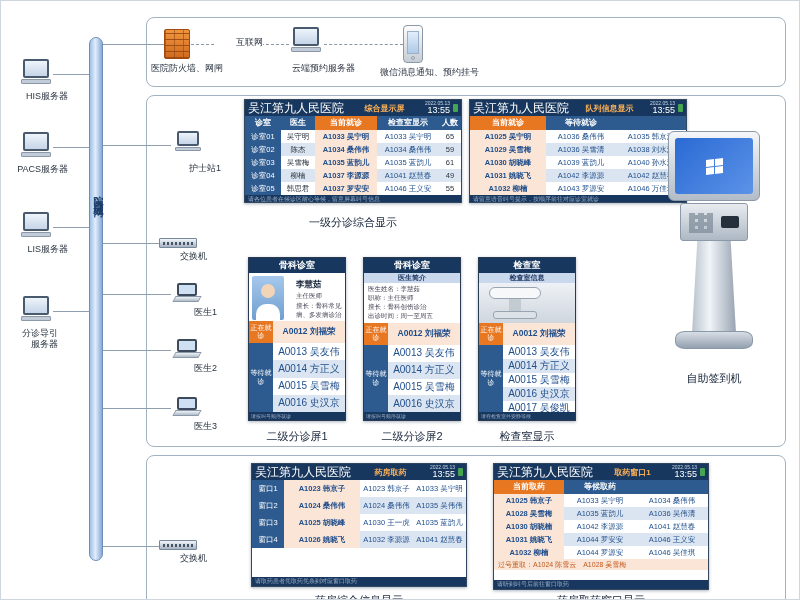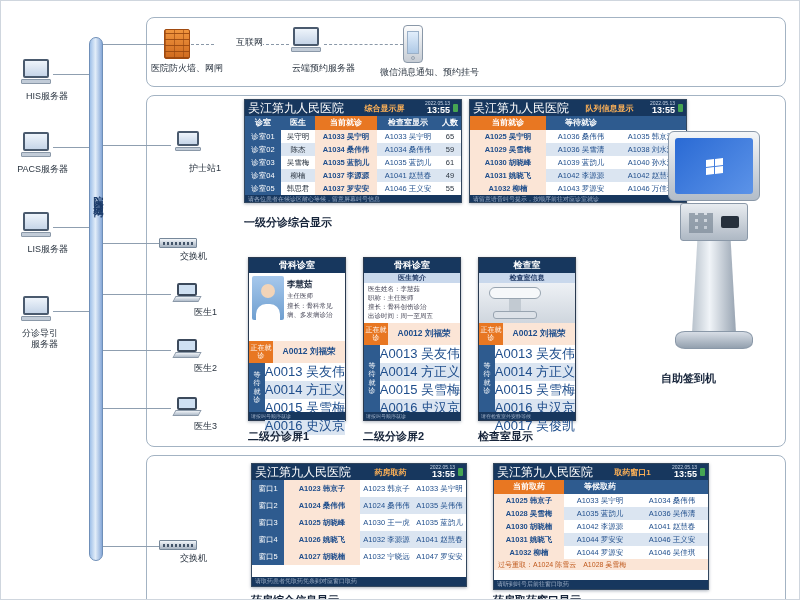--- a/index.html
+++ b/index.html
@@ -3,21 +3,21 @@
 <meta charset="utf-8">
 <style>
   body{margin:0;background:#fff}
   *{box-sizing:border-box}
   .canvas{position:relative;width:800px;height:600px;background:#fff;overflow:hidden;
           font-family:"Liberation Sans","DejaVu Sans",sans-serif;border:1px solid #cfd6de}
   .box{position:absolute;border:1px solid #a3b3c3;border-radius:8px;background:#fff;z-index:0}
   .line{position:absolute;height:1px;background:#8f9fb0;z-index:1}
   .dash{position:absolute;height:0;border-top:1px dashed #8a98a8;z-index:1}
   .lbl{position:absolute;font-size:9px;color:#2a3440;text-align:right;line-height:1.25;z-index:2}
-  .cap{position:absolute;font-weight:bold;font-size:11px;color:#16243a;z-index:3}
+  .cap{position:absolute;font-weight:normal;font-size:11px;color:#16243a;text-align:center;z-index:3}
 
   
   .lanbar{position:absolute;left:88px;top:36px;width:14px;height:524px;border-radius:7px;
           background:linear-gradient(90deg,#9fc0e8,#e2edf9 45%,#86a8d8);border:1px solid #6f8fb8;z-index:2}
   .lan-label{position:absolute;left:1px;top:150px;writing-mode:vertical-rl;text-orientation:upright;
              font-size:10px;font-weight:bold;color:#1d3d6b;letter-spacing:3px}
 
   
   .pc-icon{position:absolute;width:34px;height:30px;z-index:2}
   .pc-mon{width:26px;height:19px;border:2px solid #4a5a6e;background:linear-gradient(#eef4fb,#c6d5e8);border-radius:2px;margin:0 auto}
@@ -41,21 +41,21 @@
   .phone-btn{position:absolute;bottom:2px;left:50%;margin-left:-2px;width:4px;height:4px;border:1px solid #98a4b2;border-radius:50%}
 
   
   .display{position:absolute;border:1px solid #33475e;background:#fff;display:flex;flex-direction:column;
            box-shadow:0 1px 3px rgba(20,40,70,.35);z-index:3}
   .d-head{height:16px;background:#17375e;color:#fff;display:flex;align-items:center;padding:0 3px;gap:3px}
   .d-hosp{font-size:12px;white-space:nowrap}
   .d-title{flex:1;text-align:center;color:#ffb257;font-weight:bold;font-size:8px;white-space:nowrap}
   .d-time{text-align:right;line-height:1}
   .d-date{display:block;font-size:5px;color:#c9d6e8}
-  .d-clock{display:block;font-size:9px;font-weight:bold}
+  .d-clock{display:block;font-size:9px;font-weight:normal}
   .chip{width:5px;height:8px;background:#46a552;border-radius:1px}
   .cols{display:flex;height:14px;color:#fff;font-size:8px;font-weight:bold;text-align:center;line-height:14px}
   .cols span{overflow:hidden;white-space:nowrap}
   .c-blue{background:#2e5b8f}
   .c-orange{background:#e87722}
   .tbody{display:flex;flex-direction:column}
   .trow{display:flex;height:13px;line-height:13px;font-size:7.5px;text-align:center;color:#2a3440}
   .trow:nth-child(odd){background:#fff}
   .trow:nth-child(even){background:#dbe5f1}
   .cell{overflow:hidden;white-space:nowrap}
@@ -68,42 +68,42 @@
   .dA .c1{width:36px}.dA .c2{width:34px}.dA .c3{width:62px}.dA .c4{width:62px}.dA .c5{width:22px}
   .dB .b1{width:76px}.dB .b2{width:70px}.dB .b3{width:70px}
   .dC .c1{width:32px}.dC .c2{width:76px}.dC .c3{width:53px}.dC .c4{width:53px}
   .dC .trow{height:17px;line-height:17px}
   .dD .b1{width:70px}.dD .b2{width:72px}.dD .b3{width:72px}
 
   
   .vscreen{position:absolute;width:98px;height:164px;border:1px solid #2a3a50;background:#fff;display:flex;flex-direction:column;
            box-shadow:0 1px 3px rgba(20,40,70,.35);z-index:3}
   .v-head{height:15px;background:#17375e;color:#fff;font-size:9px;font-weight:bold;text-align:center;line-height:15px}
-  .v-info{height:68px;display:flex;gap:3px;padding:3px}
+  .v-info{height:48px;display:flex;gap:12px;padding:3px}
   .v-photo{width:32px;height:44px;background:linear-gradient(#a6c8ec,#6f9fd0);border-radius:2px;position:relative;overflow:hidden}
   .av-head{position:absolute;top:8px;left:50%;margin-left:-7px;width:14px;height:14px;border-radius:50%;background:#f2d4b8}
   .av-body{position:absolute;bottom:0;left:50%;margin-left:-12px;width:24px;height:16px;border-radius:10px 10px 0 0;background:#fff}
   .v-docinfo{flex:1;font-size:6.5px;color:#445;line-height:1.5;padding-top:2px;overflow:hidden}
   .v-docname{font-size:8.5px;font-weight:bold;color:#16243a}
   .v-infolbl{height:10px;background:#c9d8ec;color:#1f3864;font-size:7px;font-weight:bold;line-height:10px;text-align:center}
   .v-lines{height:40px;padding:2px 4px;display:flex;flex-direction:column;justify-content:space-around}
   .v-line{font-size:6.5px;color:#445;white-space:nowrap;overflow:hidden}
   .v-device{height:40px;background:linear-gradient(#eef1f5,#cfd6de);position:relative}
   .dev-a{position:absolute;left:10px;top:4px;width:52px;height:12px;background:#f6f8fa;border:1px solid #98a4b0;border-radius:6px}
   .dev-b{position:absolute;left:30px;top:16px;width:12px;height:13px;background:#c2cad2}
   .dev-c{position:absolute;left:14px;top:28px;width:44px;height:8px;background:#dde2e8;border:1px solid #98a4b0;border-radius:3px}
   .v-current{display:flex;height:22px}
   .v-curlbl{width:24px;background:#e87722;color:#fff;font-size:7px;line-height:1.15;display:flex;align-items:center;
             justify-content:center;text-align:center;padding:1px;word-break:break-all}
   .v-curval{flex:1;background:#fbe5d6;color:#1f4e8c;font-weight:bold;font-size:8.5px;display:flex;align-items:center;justify-content:center;white-space:nowrap}
   .v-wait{display:flex;flex:1;min-height:0}
   .v-waitlbl{width:24px;background:#2e5b8f;color:#fff;font-size:7px;line-height:1.15;display:flex;align-items:center;
              justify-content:center;text-align:center;padding:1px;word-break:break-all}
   .v-waitlist{flex:1;display:flex;flex-direction:column}
-  .v-waititem{flex:1;font-size:13px;color:#1f4e8c;display:flex;align-items:center;justify-content:center;white-space:nowrap}
+  .v-waititem{flex:1;font-size:10px;color:#1f4e8c;display:flex;align-items:center;justify-content:center;white-space:nowrap}
   .v-waititem:nth-child(even){background:#dbe5f1}
   .v-foot{height:8px;background:#17375e;color:#9fb0c8;font-size:5px;line-height:8px;padding:0 2px;overflow:hidden;white-space:nowrap;margin-top:auto}
 
   
   .kiosk-screen{position:absolute;left:667px;top:130px;width:92px;height:70px;border:1px solid #8a98a8;border-radius:6px;
                 background:linear-gradient(#f4f6f8,#b2bcc8);z-index:3}
   .kiosk-glass{position:absolute;left:6px;right:6px;top:6px;bottom:6px;border-radius:3px;
                background:linear-gradient(135deg,#2a6ad4,#5c93e8);display:flex;align-items:center;justify-content:center}
   .win-logo{display:grid;grid-template-columns:8px 8px;grid-template-rows:7px 7px;gap:1px;transform:skewY(-6deg)}
   .win-logo div{background:#fff}
@@ -448,26 +448,20 @@
         <span class="cell c2 curcell">A1025 胡晓峰</span>
         <span class="cell c3 code">A1030 王一虎</span>
         <span class="cell c4 code">A1035 蓝韵儿</span>
       </div>
         <div class="trow">
         <span class="cell c1 roomcell">窗口4</span>
         <span class="cell c2 curcell">A1026 姚晓飞</span>
         <span class="cell c3 code">A1032 李源源</span>
         <span class="cell c4 code">A1041 赵慧春</span>
       </div>
-        <div class="trow">
-        <span class="cell c1 roomcell">窗口5</span>
-        <span class="cell c2 curcell">A1027 胡晓楠</span>
-        <span class="cell c3 code">A1032 宁晓远</span>
-        <span class="cell c4 code">A1047 罗安安</span>
-      </div>
       </div>
     <div class="marquee">请取药患者凭取药凭条到对应窗口取药</div>
   </div>
   <div class="cap" style="left:250px;top:592px;width:216px">药房综合信息显示</div>
 
   <div class="display dD" style="left:492px;top:462px;width:216px;height:127px">
     <div class="d-head">
       <span class="d-hosp">吴江第九人民医院</span>
       <span class="d-title">取药窗口1</span>
       <span class="d-time">

